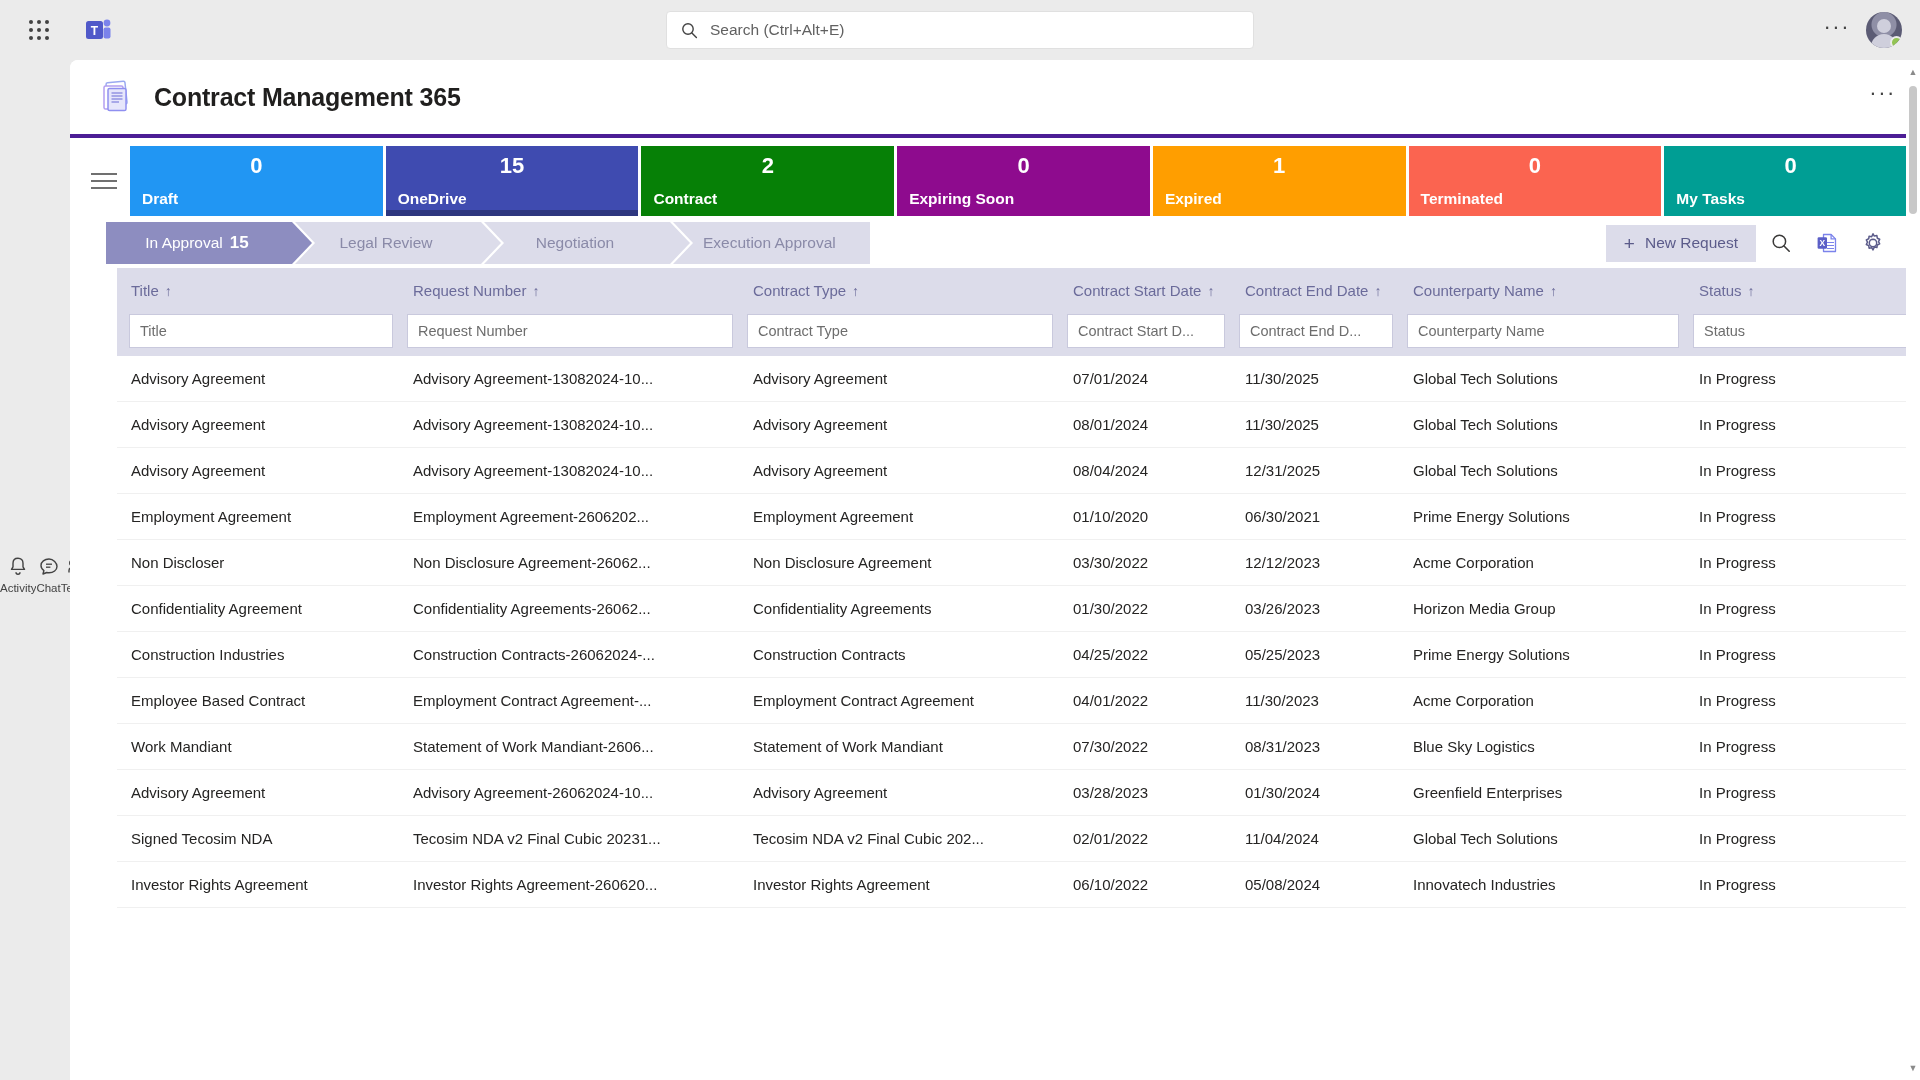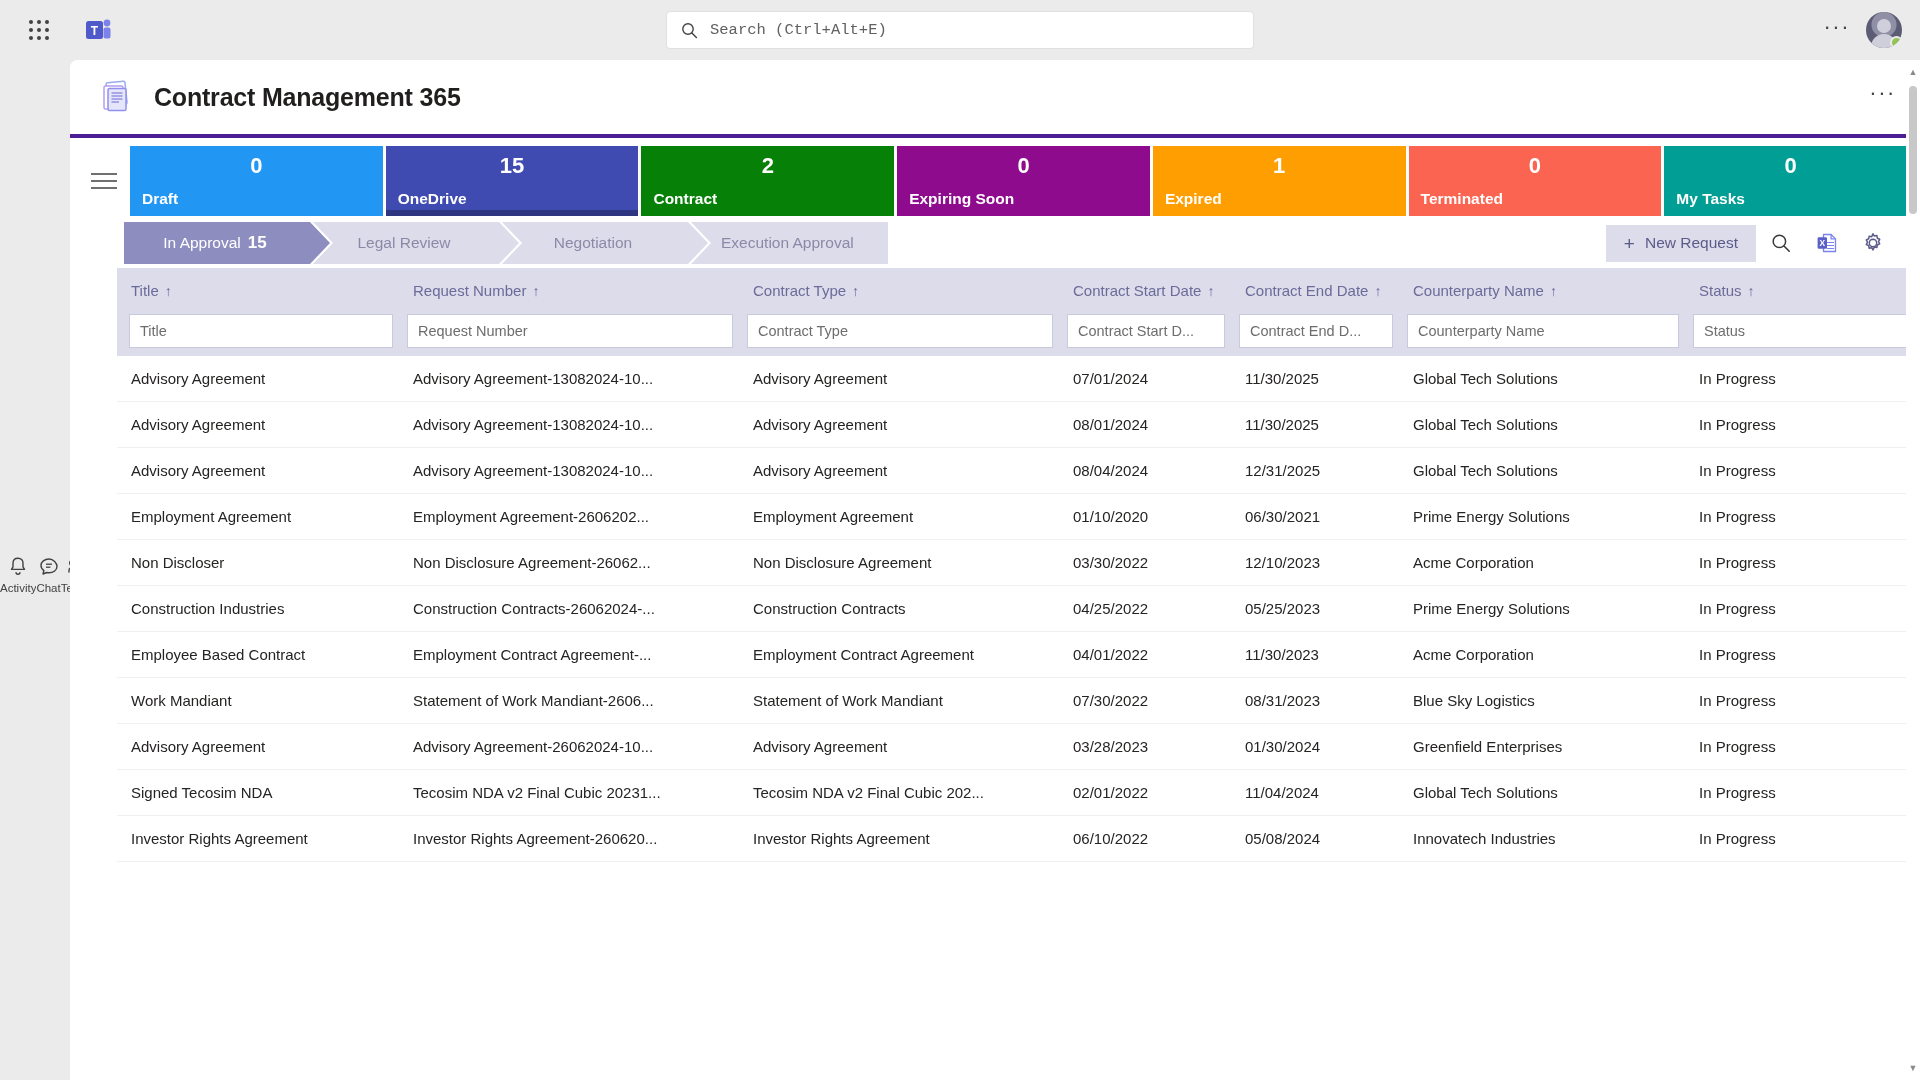--- a/index.html
+++ b/index.html
@@ -22,21 +22,21 @@
   .waffle-grid i { display:block; width:4px;height:4px;border-radius:50%; background:#424242; }
   .teams-logo { margin-left: 22px; width: 34px; height: 34px; display:flex;align-items:center;justify-content:center; }
   .search-wrap {
     position:absolute; left:50%; transform: translateX(-50%);
     width: 588px; height: 38px; background:#fff; border-radius: 4px;
     display:flex; align-items:center; padding: 0 14px; border:1px solid #e0e0e0;
   }
   .search-wrap .s-ico { margin-right: 12px; display:flex; }
   .search-wrap input {
     border:0; outline:0; width:100%; font-size: 15.5px; color:#3b3a39;
-    font-family:Liberation Mono, monospace; background:transparent;
+    font-family:Liberation Sans, sans-serif; background:transparent;
   }
   .search-wrap input::placeholder { color:#616161; }
   .top-right { margin-left:auto; display:flex; align-items:center; gap:16px; }
   .ellipsis-top { font-size: 22px; color:#424242; letter-spacing:1.5px; cursor:pointer; line-height:1; padding-bottom:6px;}
   .avatar {
     width: 36px; height:36px; border-radius:50%; background: linear-gradient(135deg,#6b6b83,#4a4a63);
     position:relative; display:flex;align-items:center;justify-content:center;
     color:#fff; font-size:14px; font-weight:600;
     background-image: radial-gradient(circle at 50% 35%, #8f8fa6 0 12px, transparent 13px), linear-gradient(#5b5b74,#5b5b74);
     overflow:hidden;
@@ -105,21 +105,21 @@
   .kpi .val { font-size: 22px; font-weight: 700; text-align:center; line-height: 28px; }
   .kpi .name { font-size: 15.5px; font-weight: 700; line-height: 18px; }
   .kpi.sel::after { content:""; position:absolute; left:0; right:0; bottom:0; height:6px; background:rgba(0,0,0,.28); }
 
   
   .pipeline-row { display:flex; align-items:center; background:#fff; padding: 6px 0 4px 0; }
   .pipeline { display:flex; align-items:stretch; margin-left: 36px; height:42px; }
   .stage {
     position:relative; display:flex; align-items:center; justify-content:center;
     padding: 0 34px 0 30px; background:#dcdcea; color:#8a8aa8; font-size:15.5px; cursor:pointer;
-    min-width: 186px; white-space:nowrap;margin-left:18px;
+    min-width: 186px; white-space:nowrap;
   }
   .stage + .stage { margin-left: 3px; }
   .stage.active { background:#8d8dc0; color:#fff; }
   .stage .cnt { font-weight:700; font-size:17px; margin-left:7px; }
   .stage::after {
     content:""; position:absolute; right:-20px; top:0; width:0; height:0; z-index:2;
     border-top: 21px solid transparent; border-bottom: 21px solid transparent;
     border-left: 20px solid #dcdcea;
   }
   .stage.active::after { border-left-color:#8d8dc0; }
@@ -533,22 +533,31 @@
                   <td class="cell">01/10/2020</td>
                   <td class="cell">06/30/2021</td>
                   <td class="cell">Prime Energy Solutions</td>
                   <td class="cell">In Progress</td>
                 </tr>
                 <tr class="data-row">
                   <td class="cell link">Non Discloser</td>
                   <td class="cell link">Non Disclosure Agreement-26062...</td>
                   <td class="cell">Non Disclosure Agreement</td>
                   <td class="cell">03/30/2022</td>
-                  <td class="cell">12/10/2023</td>
+                  <td class="cell">12/12/2023</td>
                   <td class="cell">Acme Corporation</td>
+                  <td class="cell">In Progress</td>
+                </tr>
+                <tr class="data-row">
+                  <td class="cell link">Confidentiality Agreement</td>
+                  <td class="cell link">Confidentiality Agreements-26062...</td>
+                  <td class="cell">Confidentiality Agreements</td>
+                  <td class="cell">01/30/2022</td>
+                  <td class="cell">03/26/2023</td>
+                  <td class="cell">Horizon Media Group</td>
                   <td class="cell">In Progress</td>
                 </tr>
                 <tr class="data-row">
                   <td class="cell link">Construction Industries</td>
                   <td class="cell link">Construction Contracts-26062024-...</td>
                   <td class="cell">Construction Contracts</td>
                   <td class="cell">04/25/2022</td>
                   <td class="cell">05/25/2023</td>
                   <td class="cell">Prime Energy Solutions</td>
                   <td class="cell">In Progress</td>

